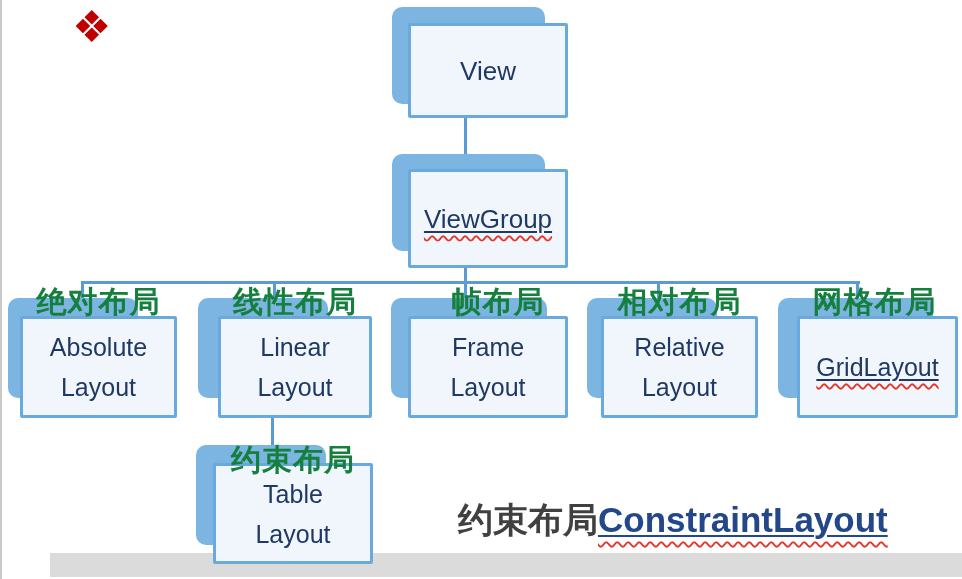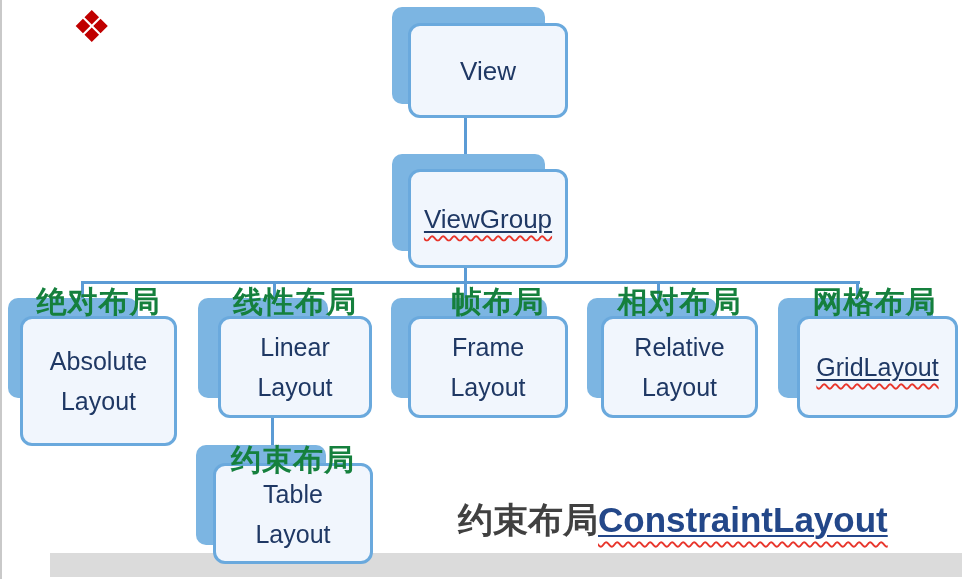--- a/index.html
+++ b/index.html
@@ -14,21 +14,21 @@
     position:absolute; left:72px; top:2px; font-size:44px; line-height:50px;
     color:#c00000; font-family:"DejaVu Sans", sans-serif;
   }
   
   .cn { position:absolute; background:#5b9bd5; }
   
   .shadow { position:absolute; background:#7cb5e2; border-radius:10px; }
   
   .node {
     position:absolute; box-sizing:border-box; background:#f1f6fd;
-    border:3px solid #6aa9dd; border-radius:12px;
+    border:3px solid #6aa9dd; border-radius:2px;
     display:flex; flex-direction:column; align-items:center; justify-content:center;
     color:#1f3864; font-size:25px; line-height:40px; text-align:center;
   }
   .node.big { font-size:26px; }
   
   .zh {
     position:absolute; text-align:center; color:#15803d; font-weight:bold;
     font-size:30px; line-height:32px; letter-spacing:1px;
     font-family:"DejaVu Serif", "Liberation Serif", serif;
   }
@@ -75,21 +75,21 @@
   <div class="node big" style="left:408px;top:23px;width:160px;height:95px">
     <span class="ln">View</span>
   </div>
 
   <div class="shadow" style="left:392px;top:154px;width:153px;height:97px"></div>
   <div class="node big" style="left:408px;top:169px;width:160px;height:99px">
     <span class="ln misspell"><span class="wv">ViewGroup</span></span>
   </div>
 
   <div class="shadow" style="left:8px;top:298px;width:130px;height:100px"></div>
-  <div class="node" style="left:20px;top:316px;width:157px;height:130px">
+  <div class="node" style="left:20px;top:316px;width:157px;height:102px">
     <span class="ln">Absolute</span>
     <span class="ln">Layout</span>
   </div>
   <div class="zh" style="left:20px;top:286px;width:157px">绝对布局</div>
 
   <div class="shadow" style="left:198px;top:298px;width:130px;height:100px"></div>
   <div class="node" style="left:218px;top:316px;width:154px;height:102px">
     <span class="ln">Linear</span>
     <span class="ln">Layout</span>
   </div>

